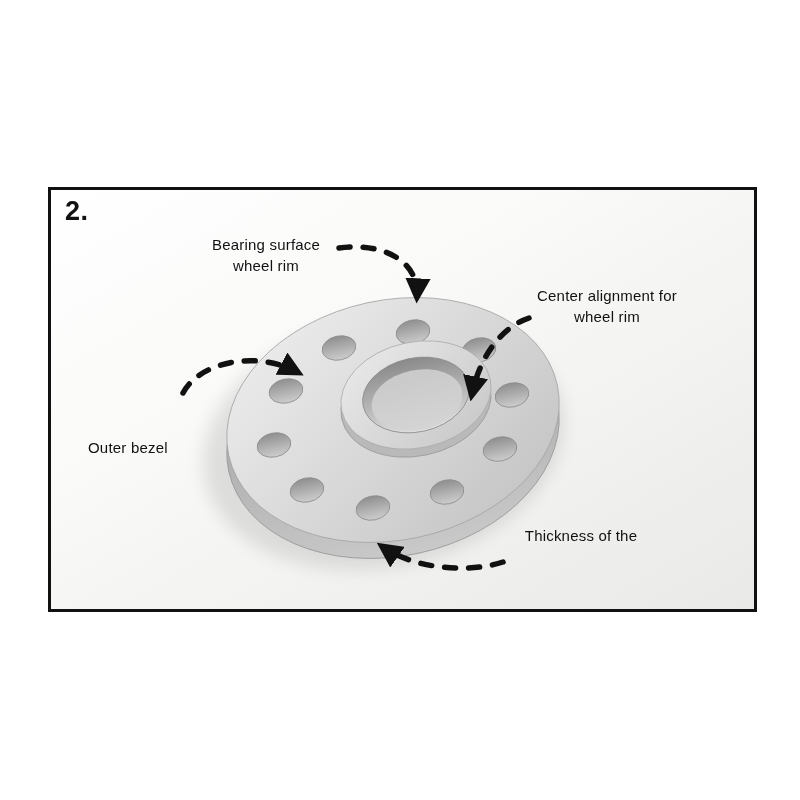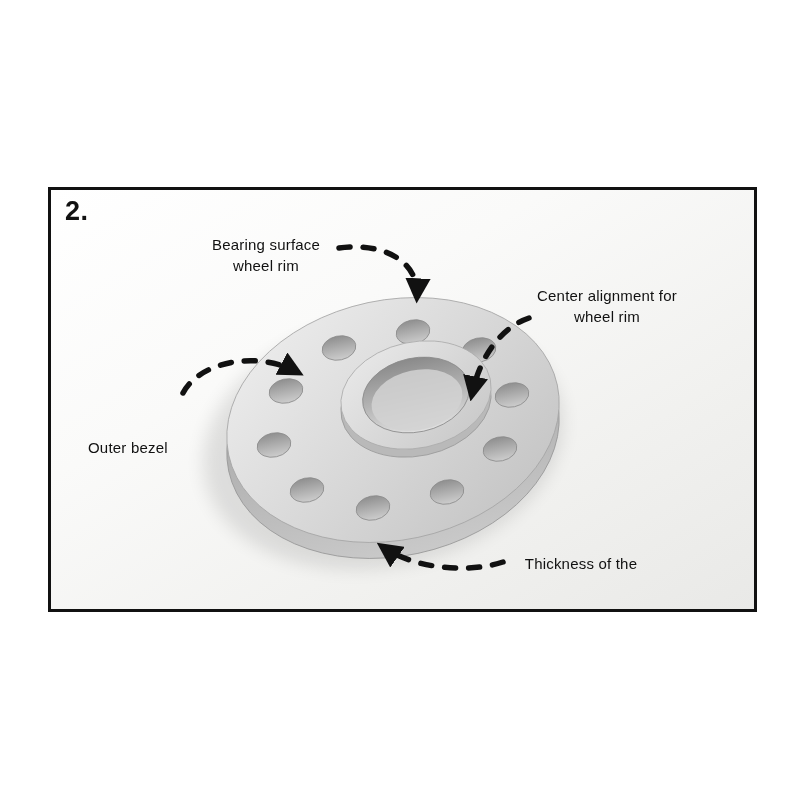--- a/index.html
+++ b/index.html
@@ -106,18 +106,18 @@
 
     <div class="label center" style="left:458px;top:95px;width:196px;">
       <span>Center alignment for</span>
       <span>wheel rim</span>
     </div>
 
     <div class="label" style="left:37px;top:207px;width:130px;margin-top:40px;">
       <span>Outer bezel</span>
     </div>
 
-    <div class="label center" style="left:444px;top:363px;width:172px;">
+    <div class="label center" style="left:444px;top:335px;width:172px;">
       <span>Thickness of the</span>
     </div>
 
   </div>
 </div>
 
 </body></html>

